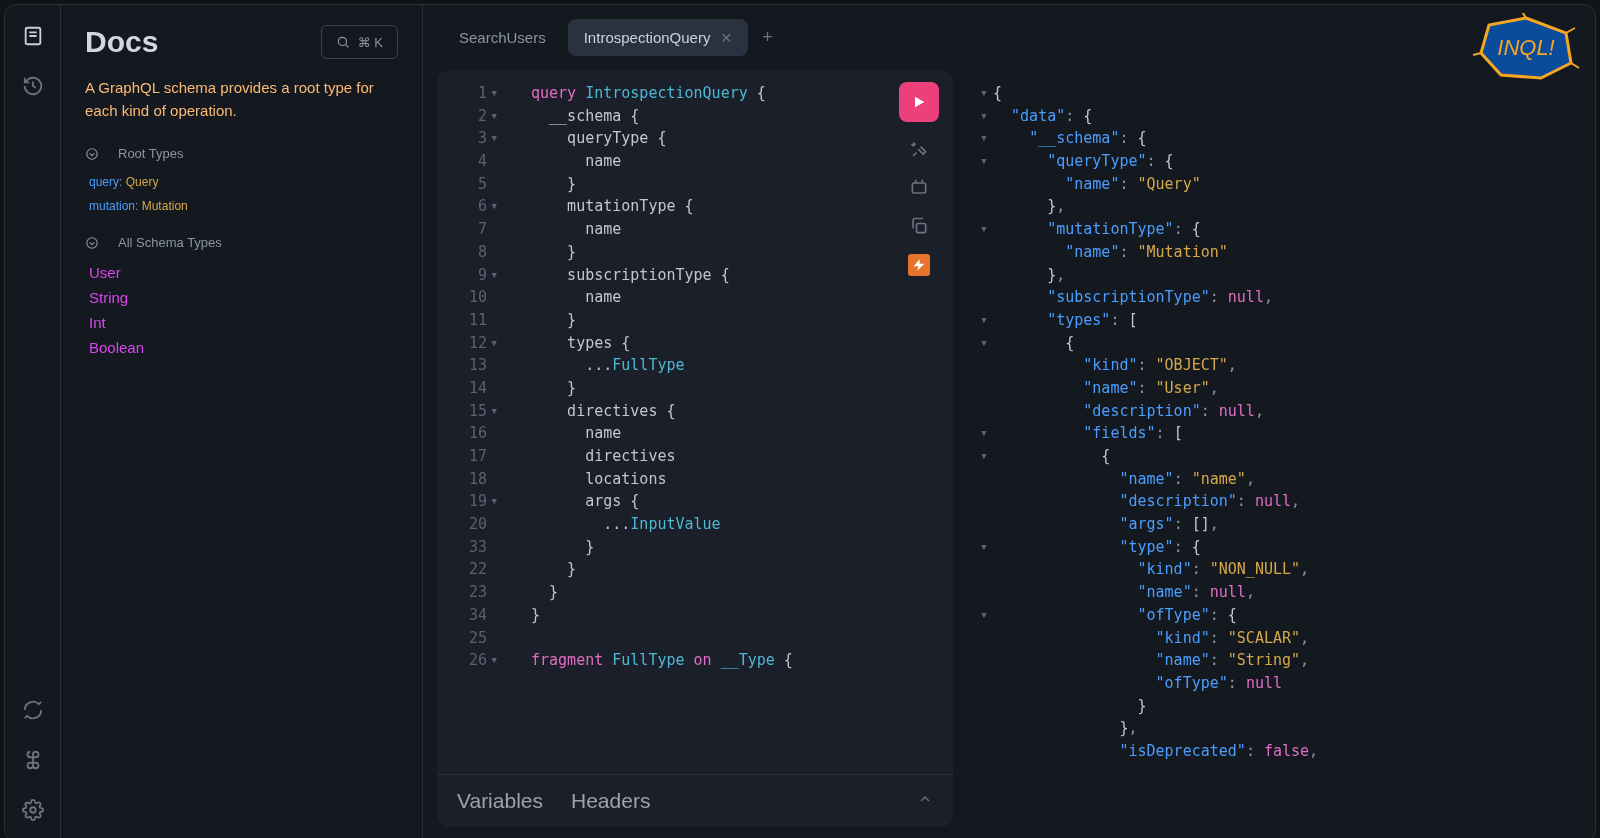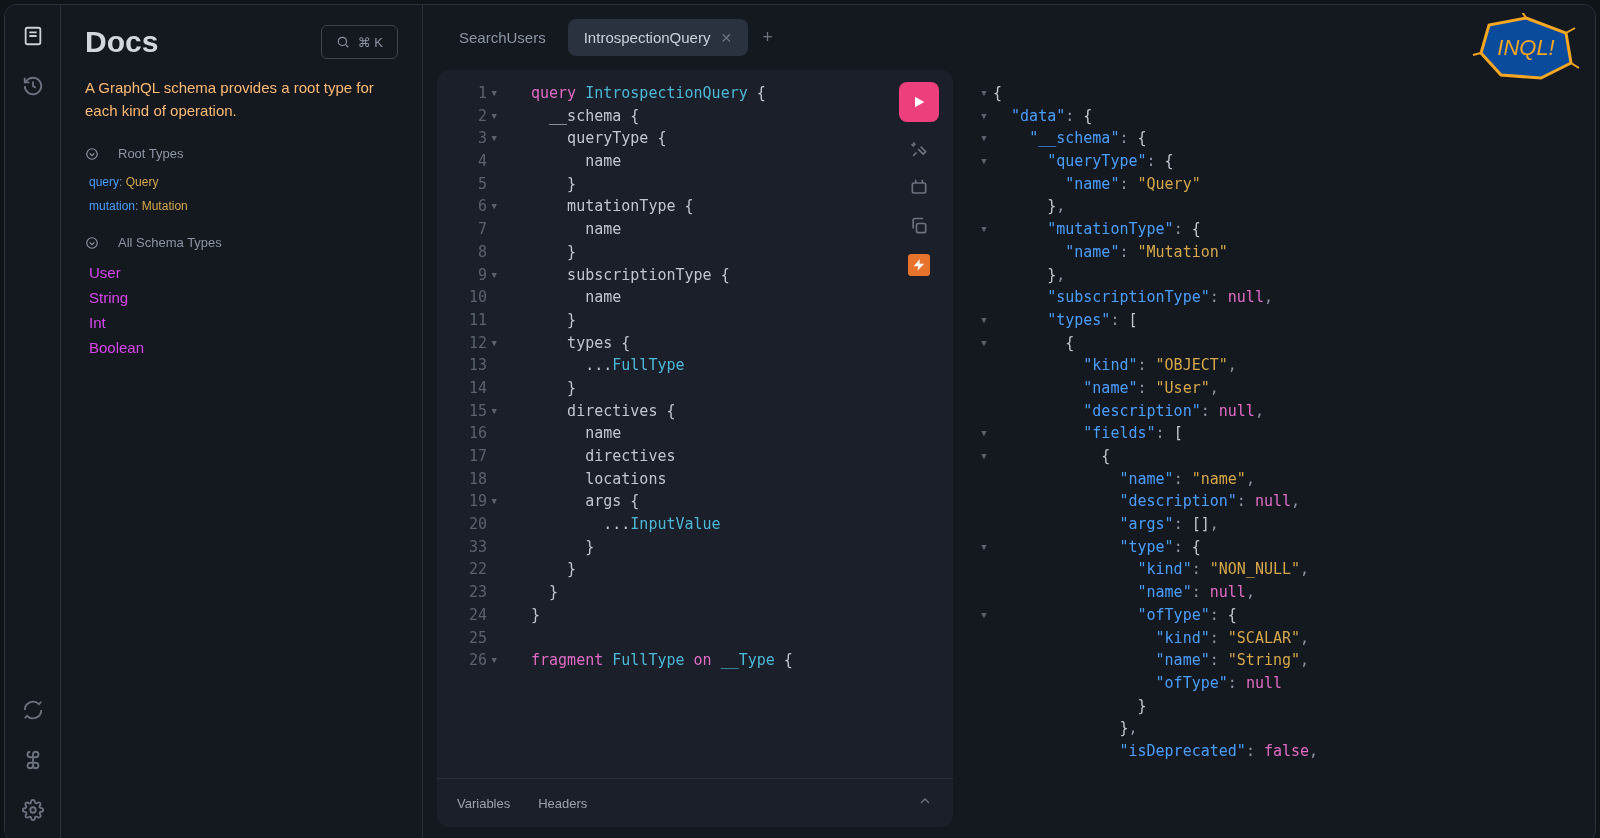--- a/index.html
+++ b/index.html
@@ -37,21 +37,21 @@
 .code .line{height:22.7px;white-space:pre;margin-left:20px;}
 .kw{color:#e06cc5;}
 .name{color:#4db8d6;}
 .on{color:#e06cc5;}
 .frag{color:#4db8d6;}
 .editor-tools{position:absolute;right:14px;top:12px;display:flex;flex-direction:column;gap:18px;align-items:center;}
 .run-btn{width:40px;height:40px;background:#ec3f7b;border-radius:8px;display:flex;align-items:center;justify-content:center;cursor:pointer;}
 .tool-icon{color:#6b7280;cursor:pointer;width:20px;height:20px;display:flex;align-items:center;justify-content:center;}
 .tool-icon.orange{background:#e8732c;width:22px;height:22px;border-radius:3px;color:#fff;}
 .editor-footer{display:flex;align-items:center;padding:14px 20px;gap:28px;border-top:1px solid #2a2f38;}
-.footer-tab{font-size:13px;color:#9ca3af;cursor:pointer;}
+.footer-tab{font-size:21px;color:#9ca3af;cursor:pointer;}
 .footer-chev{margin-left:auto;color:#6b7280;cursor:pointer;}
 .response{flex:1;font-family:"SF Mono",Consolas,monospace;font-size:15px;line-height:22.7px;padding:12px 8px;overflow:hidden;color:#c0c7d1;}
 .response .rline{white-space:pre;height:22.7px;display:flex;}
 .rfold{width:18px;color:#5a6270;font-size:9px;display:inline-block;text-align:center;line-height:22.7px;}
 .rcontent{flex:1;}
 .jkey{color:#4a9eff;}
 .jstr{color:#d4a84b;}
 .jnull{color:#e06cc5;}
 .jbool{color:#e06cc5;}
 .jpunc{color:#8b95a5;}
@@ -183,21 +183,21 @@
               <div class="ln">14</div>
               <div class="ln">15<span class="fold">▼</span></div>
               <div class="ln">16</div>
               <div class="ln">17</div>
               <div class="ln">18</div>
               <div class="ln">19<span class="fold">▼</span></div>
               <div class="ln">20</div>
               <div class="ln">33</div>
               <div class="ln">22</div>
               <div class="ln">23</div>
-              <div class="ln">24</div>
+              <div class="ln">34</div>
               <div class="ln">25</div>
               <div class="ln">26<span class="fold">▼</span></div>
             </div>
           <div class="code" id="code">
               <div class="line"><span class="kw">query</span> <span class="name">IntrospectionQuery</span> {</div>
               <div class="line">  __schema {</div>
               <div class="line">    queryType {</div>
               <div class="line">      name</div>
               <div class="line">    }</div>
               <div class="line">    mutationType {</div>

